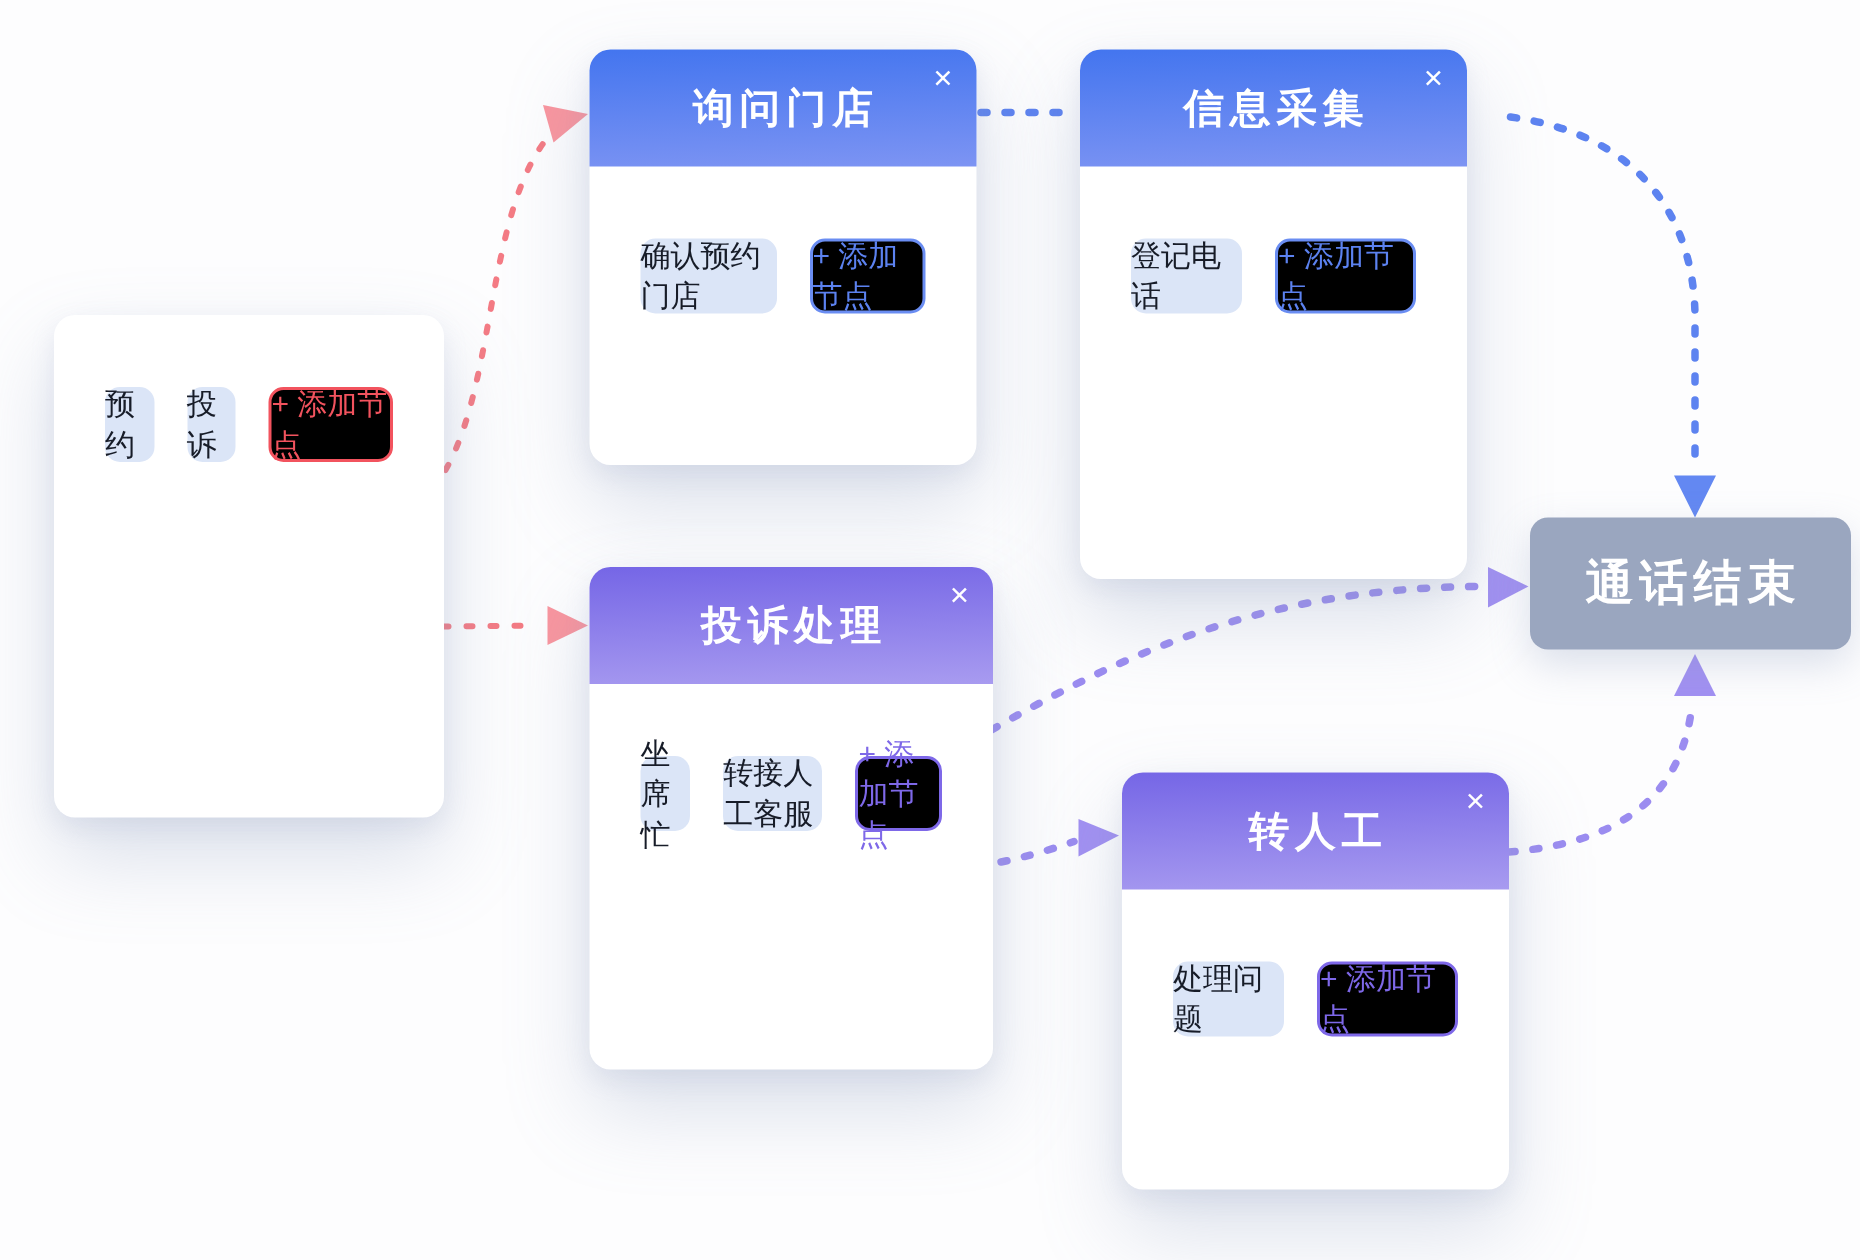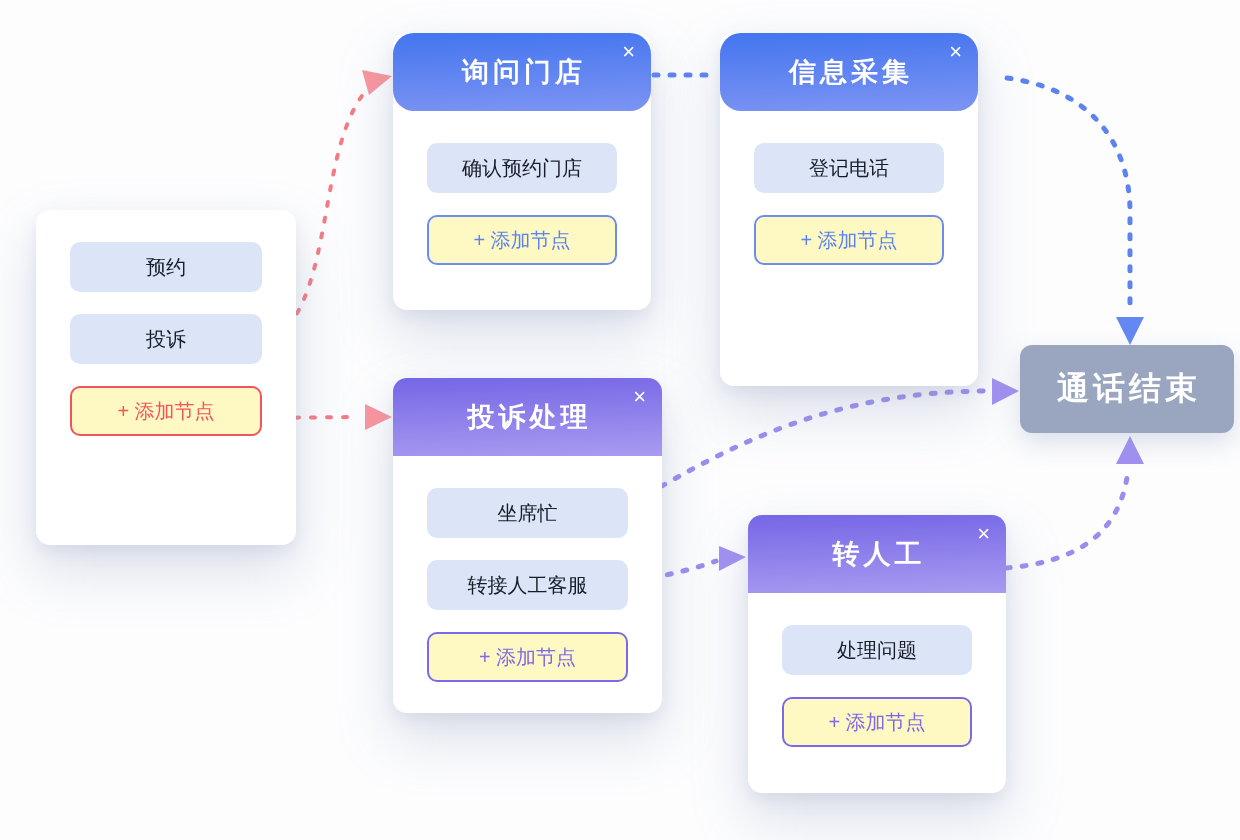--- a/index.html
+++ b/index.html
@@ -23,46 +23,46 @@
     position:relative;
     height:78px;
     border-radius:14px 14px 0 0;
     display:flex; align-items:center; justify-content:center;
     color:#ffffff;
     font-size:27px; font-weight:bold;
     letter-spacing:4px; text-indent:4px;
     cursor:move;
   }
   .theme-red  .node-header { background:linear-gradient(178deg,#fb5f6b,#f23d4d); }
-  .theme-blue .node-header { background:linear-gradient(178deg,#4375ef,#7d94f3);border-radius:21px; }
+  .theme-blue .node-header { background:linear-gradient(178deg,#4375ef,#7d94f3); }
   .theme-purple .node-header { background:linear-gradient(178deg,#7566e6,#a89bf0); }
 
   .close-btn {
     position:absolute; top:4px; right:12px;
     font-size:22px; font-weight:normal;
     letter-spacing:0; text-indent:0;
     color:#ffffff; cursor:pointer; line-height:1;
     padding:4px;
   }
   .node-body {
     padding:32px 34px 0;
-    display:flex; flex-direction:column; gap:22px;
+    display:flex; flex-direction:row; gap:22px;margin-top:16px;
   }
   .chip {
     height:50px;
     border-radius:10px;
     background:#dbe5f7;
     display:flex; align-items:center; justify-content:center;
     font-size:20px; color:#171c28;
     cursor:pointer;
   }
   .add-btn {
     height:50px;
     border-radius:10px;
-    background:#fef9c3;
+    background:#000000;
     border:2px solid;
     display:flex; align-items:center; justify-content:center;
     font-size:20px;
     cursor:pointer;
   }
   .theme-red  .add-btn { border-color:#f2535e; color:#f2535e; }
   .theme-blue .add-btn { border-color:#6a8df2; color:#5c82f0; }
   .theme-purple .add-btn { border-color:#7e68e8; color:#7e68e8; }
 
   .end-node {

